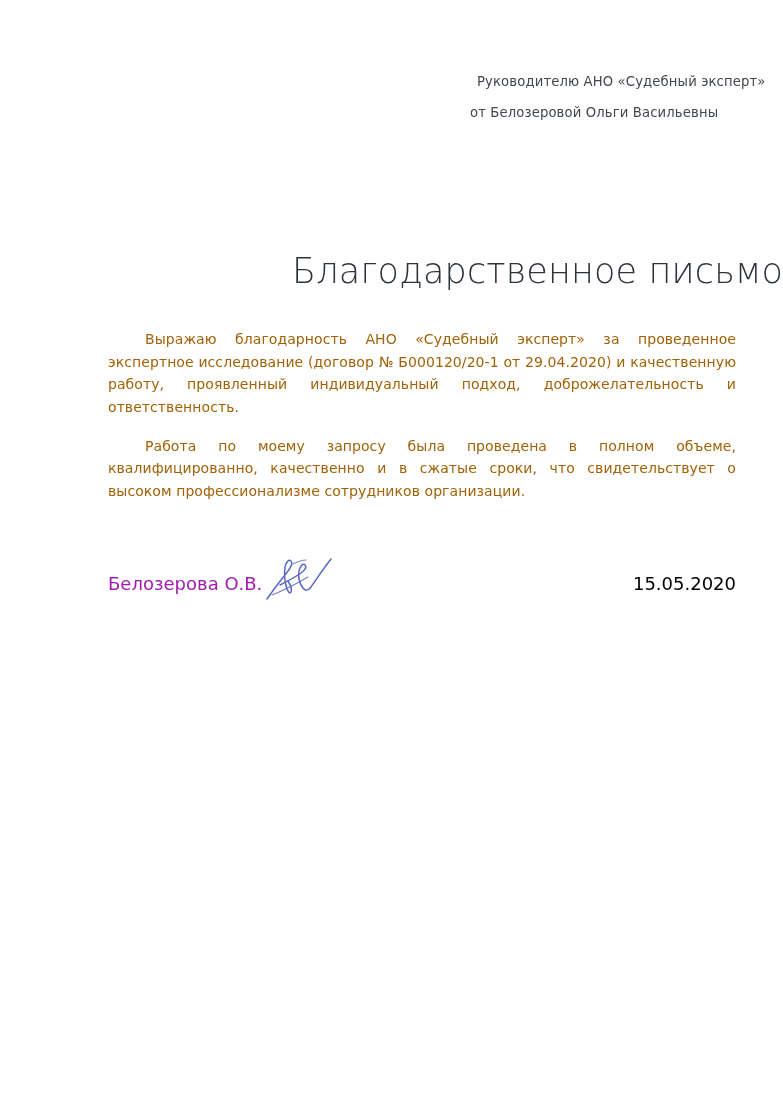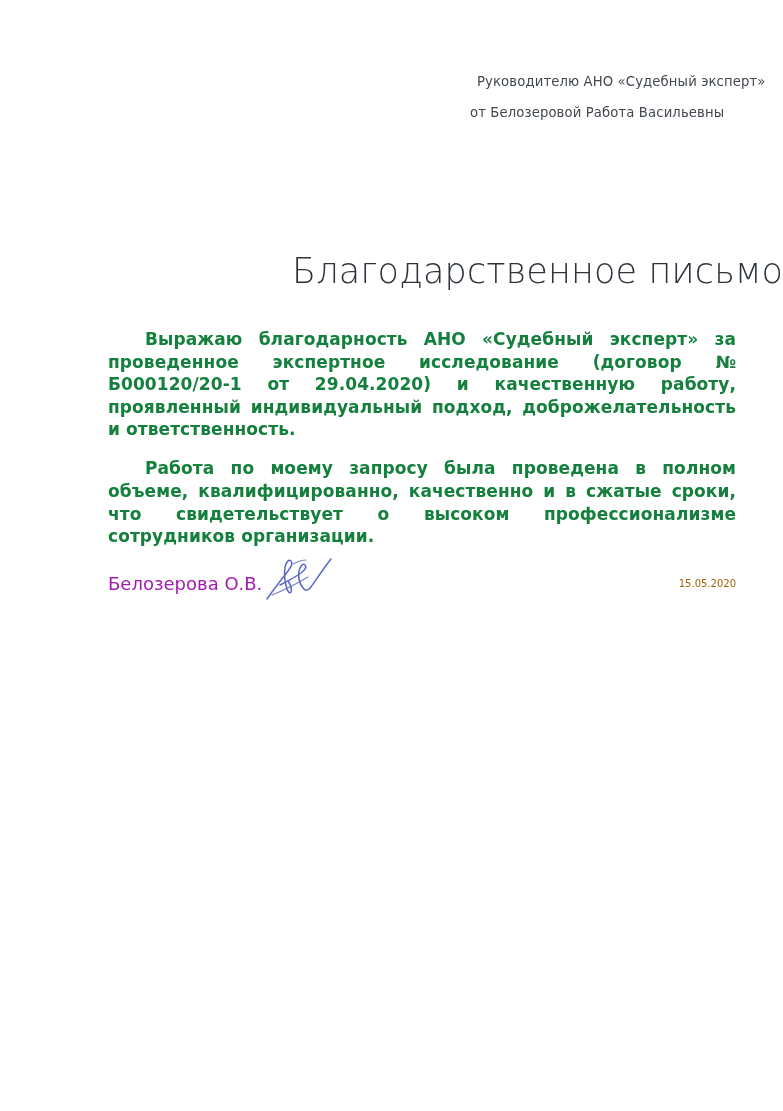--- a/index.html
+++ b/index.html
@@ -58,29 +58,28 @@
 
   
   .body-block {
     position: absolute;
     top: 320px;
     left: 108px;
     width: 628px;
   }
 
   .para {
-    font-size: 17px;
+    font-size: 14px;
     line-height: 22.6px;
-    color: #15803d;
+    color: #a16207;
     text-align: justify;
     text-indent: 37px;
     margin: 0 0 16.5px 0;
     letter-spacing: 0.005em;
     text-justify: inter-word;
-    font-weight: bold;
   }
 
   .para:last-child { margin-bottom: 0; }
 
   
   .signature-row {
     position: absolute;
     top: 566px;
     left: 108px;
     width: 628px;
@@ -94,23 +93,23 @@
     font-size: 18px;
     line-height: 20px;
     color: #a21caf;
     white-space: nowrap;
   }
 
   .sign-date {
     position: absolute;
     right: 0;
     top: 0;
-    font-size: 10px;
+    font-size: 18px;
     line-height: 20px;
-    color: #a16207;
+    color: #000000;
     white-space: nowrap;
   }
 
   .signature-mark {
     position: absolute;
     left: 152px;
     top: -23px;
     width: 80px;
     height: 52px;
     pointer-events: none;
@@ -122,21 +121,21 @@
     height: 52px;
   }
 </style>
 </head>
 <body>
 
 <div class="page">
 
   <div class="addressee">
     <div class="addressee-line line-1">Руководителю АНО «Судебный эксперт»</div>
-    <div class="addressee-line line-2">от Белозеровой Работа Васильевны</div>
+    <div class="addressee-line line-2">от Белозеровой Ольги Васильевны</div>
   </div>
 
   <div class="doc-title">Благодарственное письмо</div>
 
   <div class="body-block">
     <p class="para">Выражаю благодарность АНО «Судебный эксперт» за проведенное экспертное исследование (договор № Б000120/20-1 от 29.04.2020) и качественную работу, проявленный индивидуальный подход, доброжелательность и ответственность.</p>
     <p class="para">Работа по моему запросу была проведена в полном объеме, квалифицированно, качественно и в сжатые сроки, что свидетельствует о высоком профессионализме сотрудников организации.</p>
   </div>
 
   <div class="signature-row">

